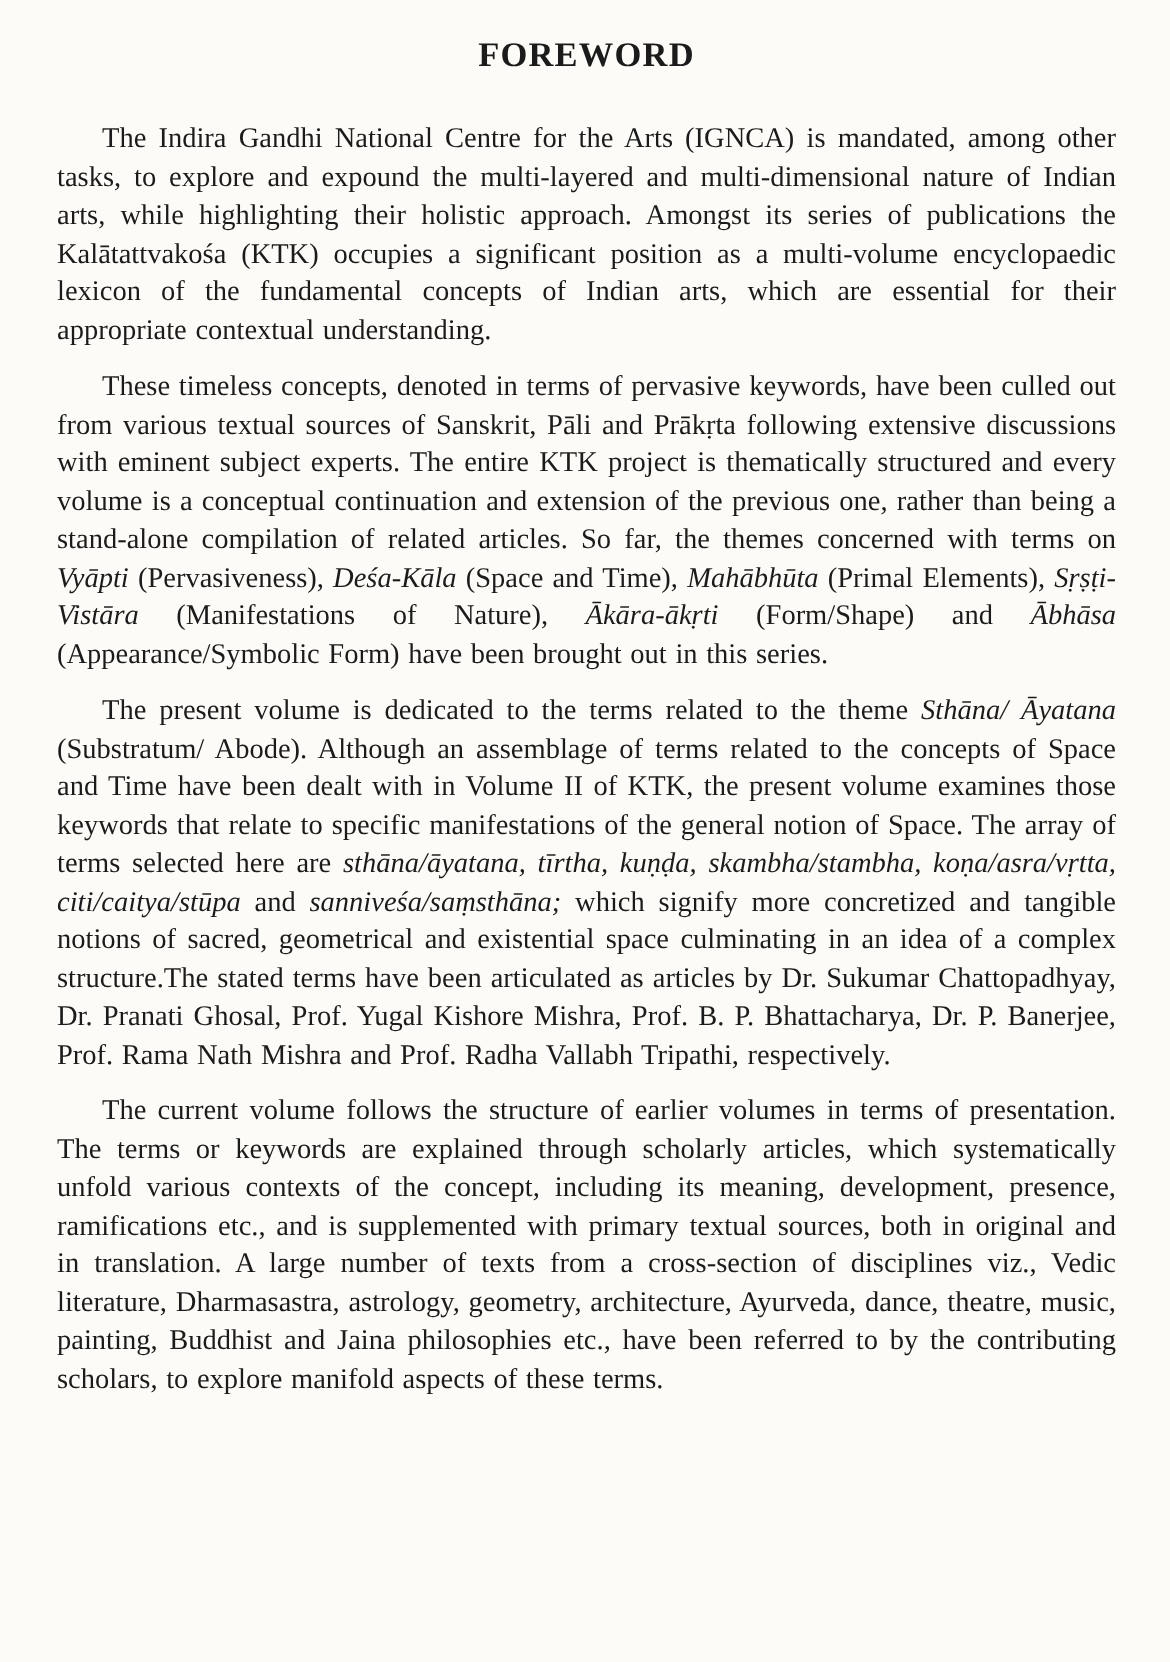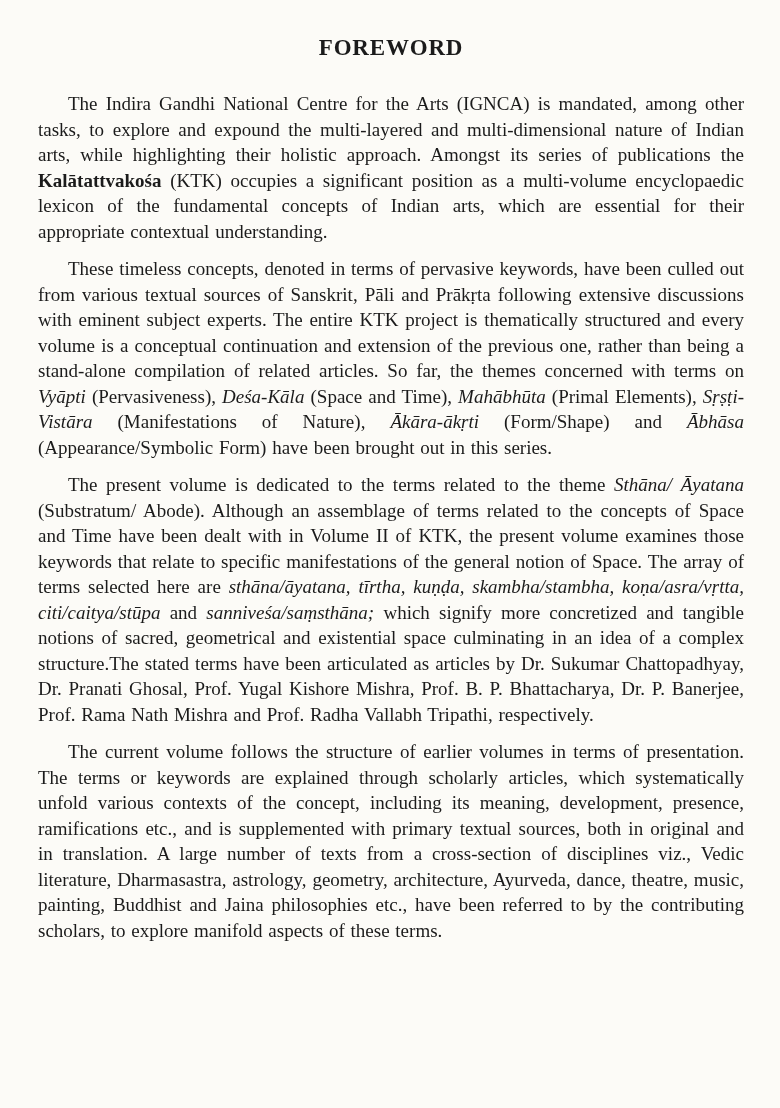--- a/index.html
+++ b/index.html
@@ -17,34 +17,34 @@
     font-family: "Liberation Serif", "DejaVu Serif", serif;
     box-sizing: border-box;
     padding: 24px 36px 28px 38px;
     overflow: hidden;
   }
   .title {
     text-align: center;
     font-size: 23px;
     font-weight: bold;
     letter-spacing: 0.8px;
-    margin: 11px 0 30px 0;
+    margin: 0 0 30px 0;
     font-family: "Liberation Serif", "DejaVu Serif", serif;
   }
   .para {
     font-size: 19px;
     line-height: 25.5px;
     text-align: justify;
     text-indent: 30px;
     margin: 0 0 12px 0;
     word-spacing: 1px;
   }
   .para:last-child { margin-bottom: 0; }
   .para i { }
-  .para b { font-weight: bold; }
+  .para b { font-weight: normal; }
 </style>
 </head>
 <body>
 
 <div class="page">
 
   <h1 class="title">FOREWORD</h1>
 
   <p class="para">
     <span>The Indira Gandhi National Centre for the Arts (IGNCA) is mandated, among other tasks, to explore and expound the multi-layered and multi-dimensional nature of Indian arts, while highlighting their holistic approach. Amongst its series of publications the </span><b>Kalātattvakośa</b><span> (KTK) occupies a significant position as a multi-volume encyclopaedic lexicon of the fundamental concepts of Indian arts, which are essential for their appropriate contextual understanding.</span>

